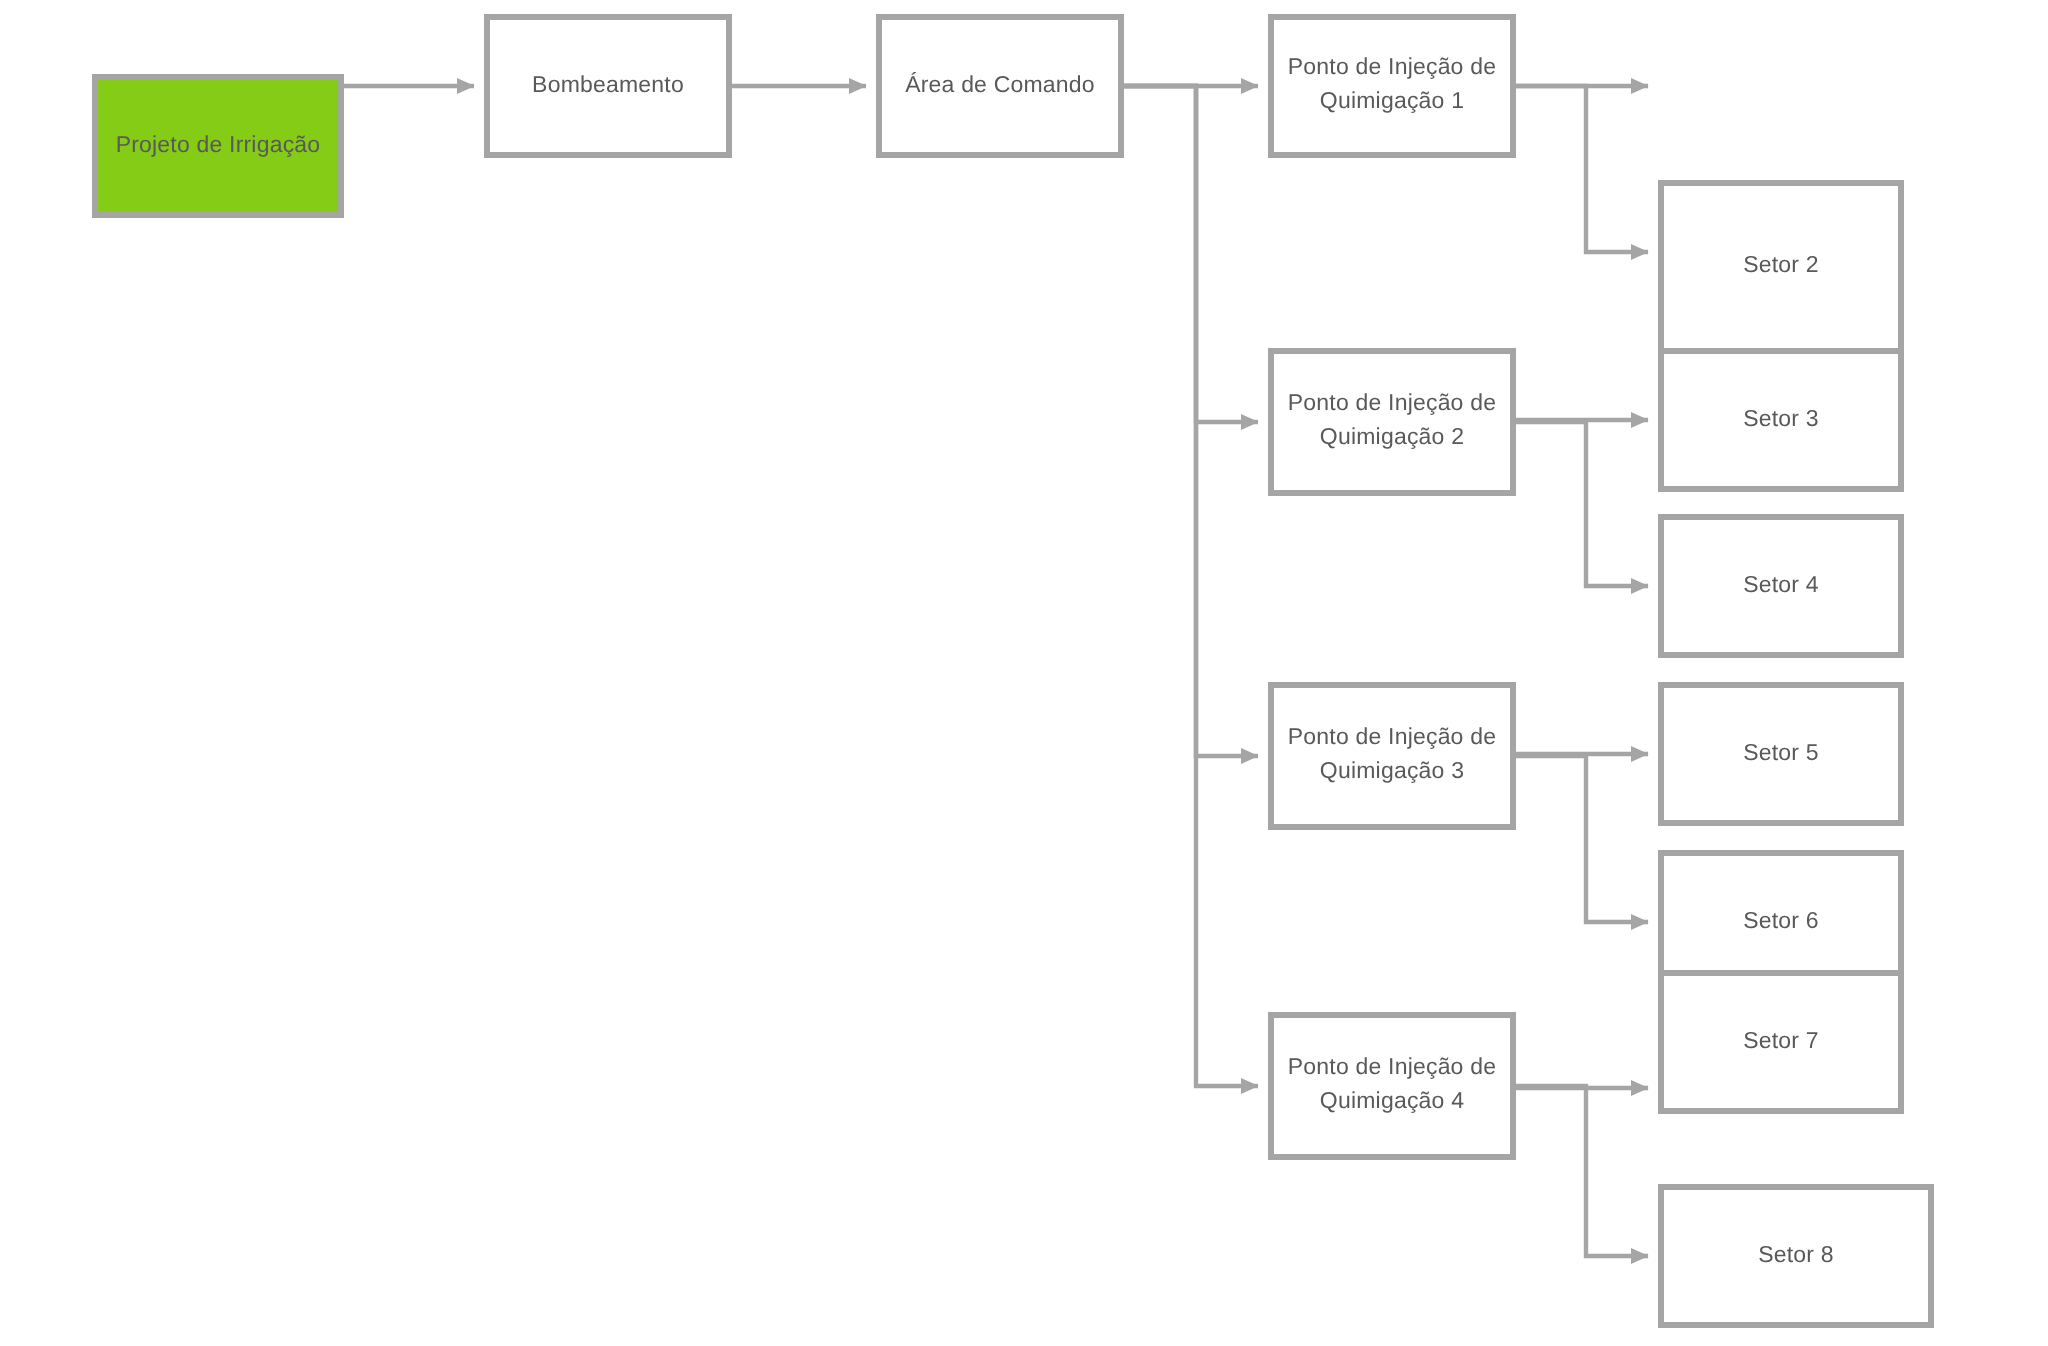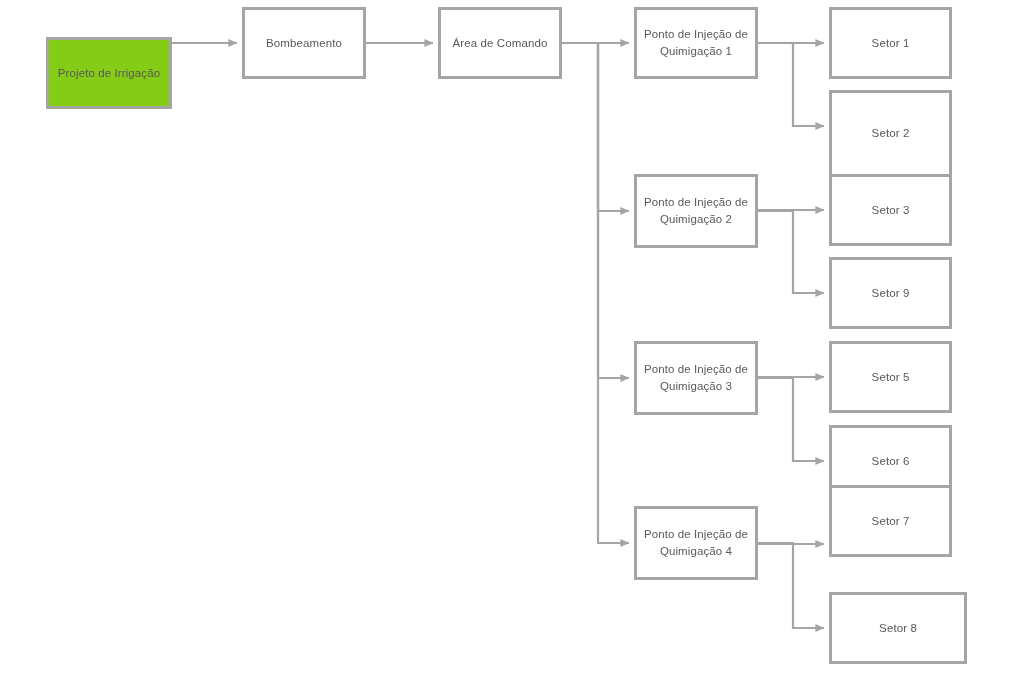--- a/index.html
+++ b/index.html
@@ -94,31 +94,28 @@
   </div>
   <div class="node" style="left: 634px; top: 341px; width: 124px; height: 74px; border-color: rgb(165, 165, 165); background: rgb(255, 255, 255); color: rgb(89, 89, 89);">
     <span class="node-label">Ponto de Injeção de
 Quimigação 3</span>
   </div>
   <div class="node" style="left: 634px; top: 506px; width: 124px; height: 74px; border-color: rgb(165, 165, 165); background: rgb(255, 255, 255); color: rgb(89, 89, 89);">
     <span class="node-label">Ponto de Injeção de
 Quimigação 4</span>
   </div>
 
-  <div class="node" style="left: 829px; top: 7px; width: 123px; height: 72px; border-color: rgb(165, 165, 165); background: rgb(255, 255, 255); color: rgb(89, 89, 89);">
-    <span class="node-label">Setor 1</span>
-  </div>
   <div class="node" style="left: 829px; top: 90px; width: 123px; height: 87px; border-color: rgb(165, 165, 165); background: rgb(255, 255, 255); color: rgb(89, 89, 89);">
     <span class="node-label">Setor 2</span>
   </div>
   <div class="node" style="left: 829px; top: 174px; width: 123px; height: 72px; border-color: rgb(165, 165, 165); background: rgb(255, 255, 255); color: rgb(89, 89, 89);">
     <span class="node-label">Setor 3</span>
   </div>
   <div class="node" style="left: 829px; top: 257px; width: 123px; height: 72px; border-color: rgb(165, 165, 165); background: rgb(255, 255, 255); color: rgb(89, 89, 89);">
-    <span class="node-label">Setor 9</span>
+    <span class="node-label">Setor 4</span>
   </div>
   <div class="node" style="left: 829px; top: 341px; width: 123px; height: 72px; border-color: rgb(165, 165, 165); background: rgb(255, 255, 255); color: rgb(89, 89, 89);">
     <span class="node-label">Setor 5</span>
   </div>
   <div class="node" style="left: 829px; top: 425px; width: 123px; height: 72px; border-color: rgb(165, 165, 165); background: rgb(255, 255, 255); color: rgb(89, 89, 89);">
     <span class="node-label">Setor 6</span>
   </div>
   <div class="node" style="left: 829px; top: 485px; width: 123px; height: 72px; border-color: rgb(165, 165, 165); background: rgb(255, 255, 255); color: rgb(89, 89, 89);">
     <span class="node-label">Setor 7</span>
   </div>

